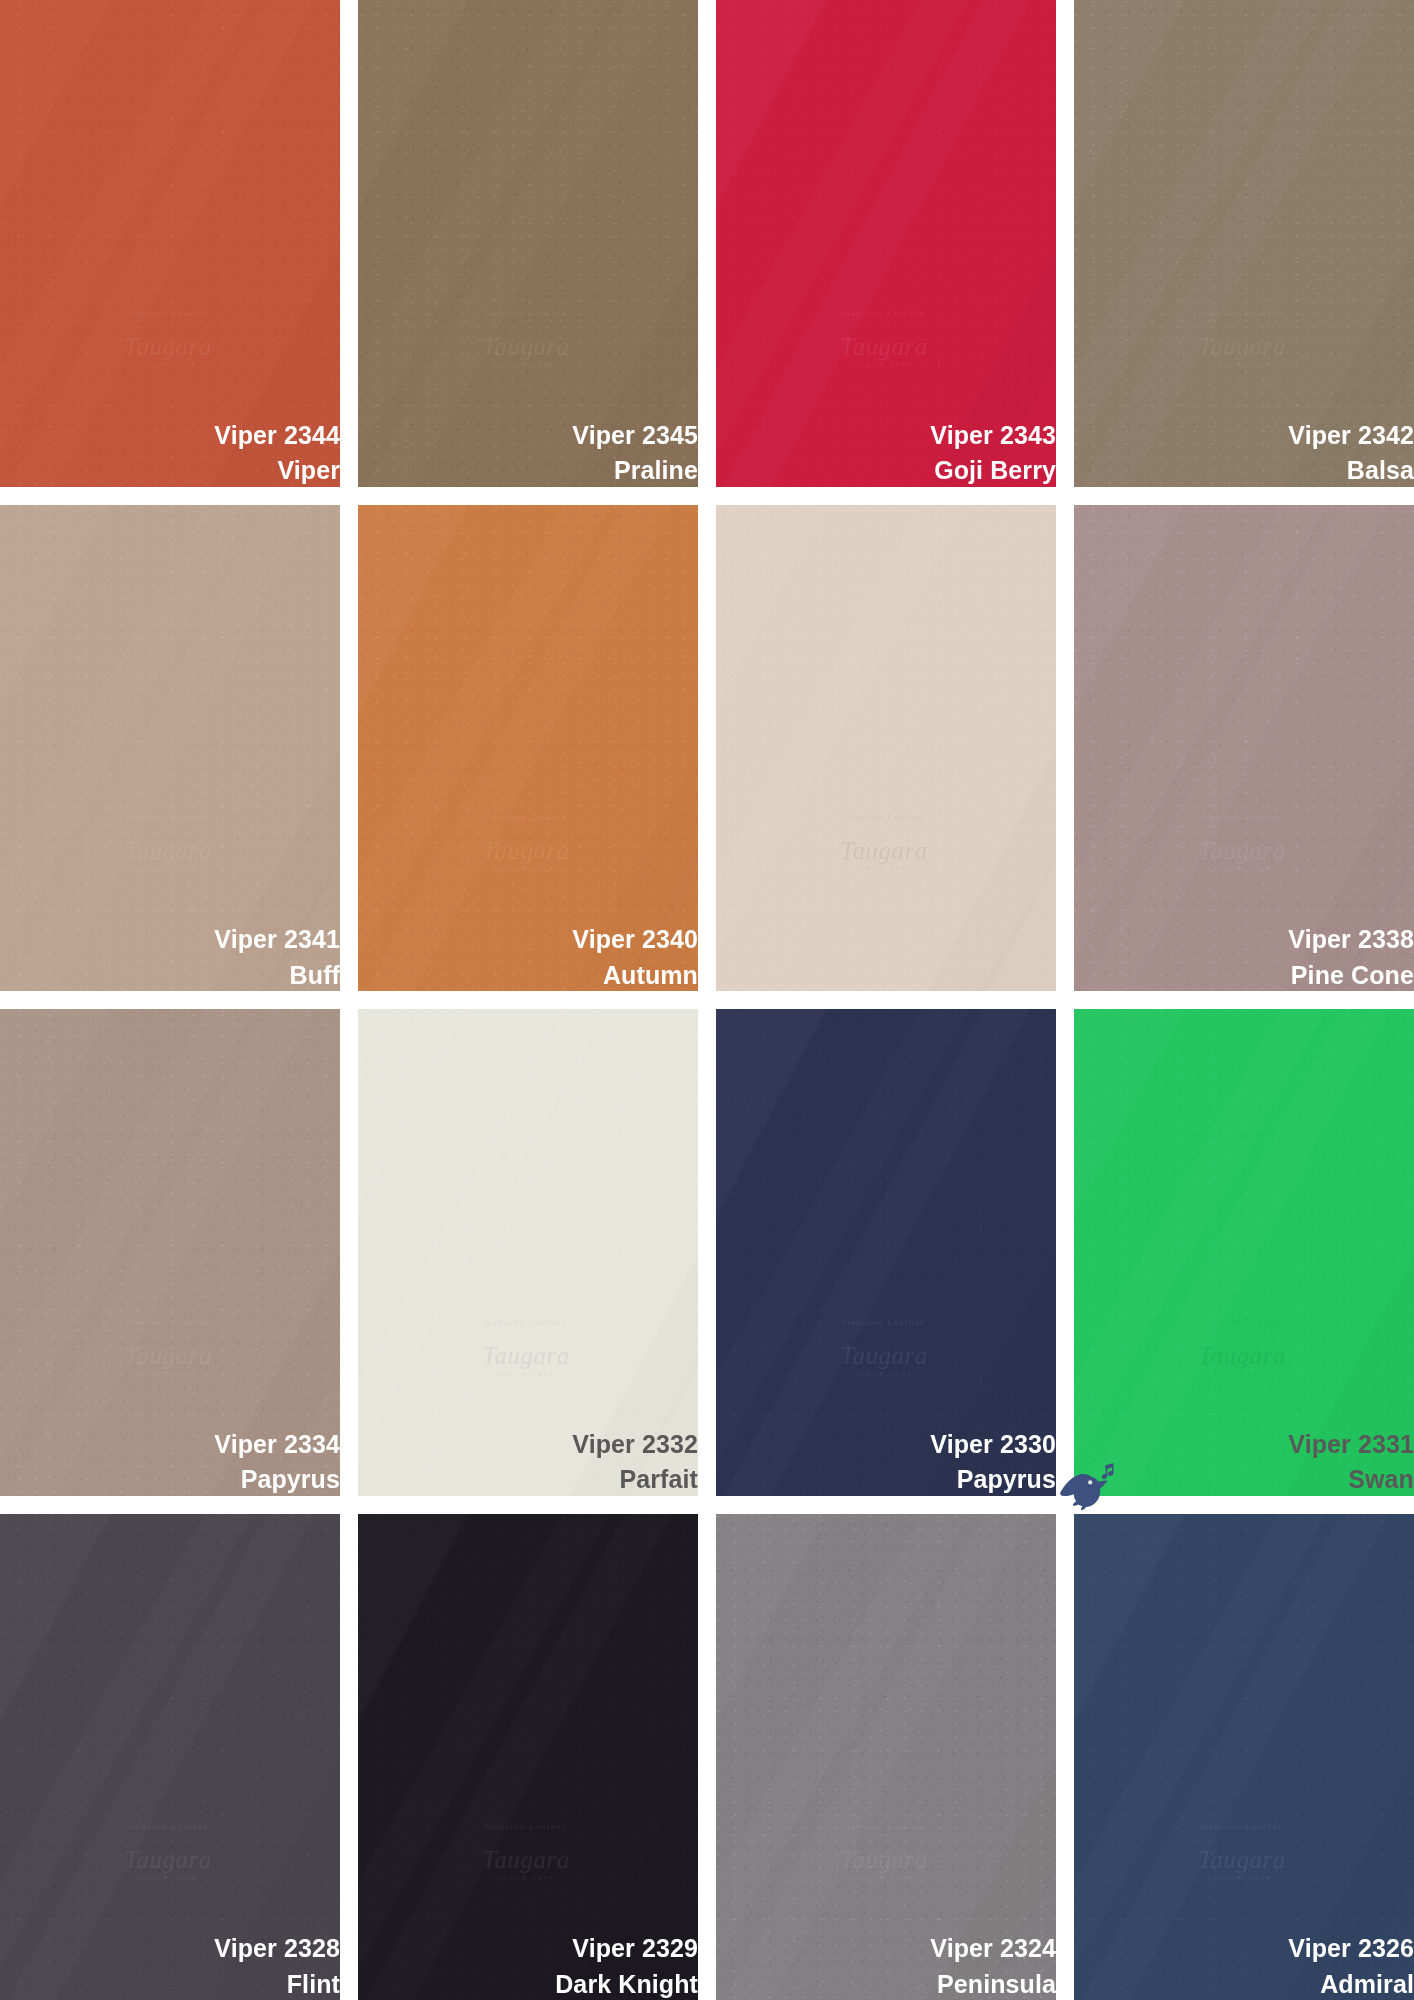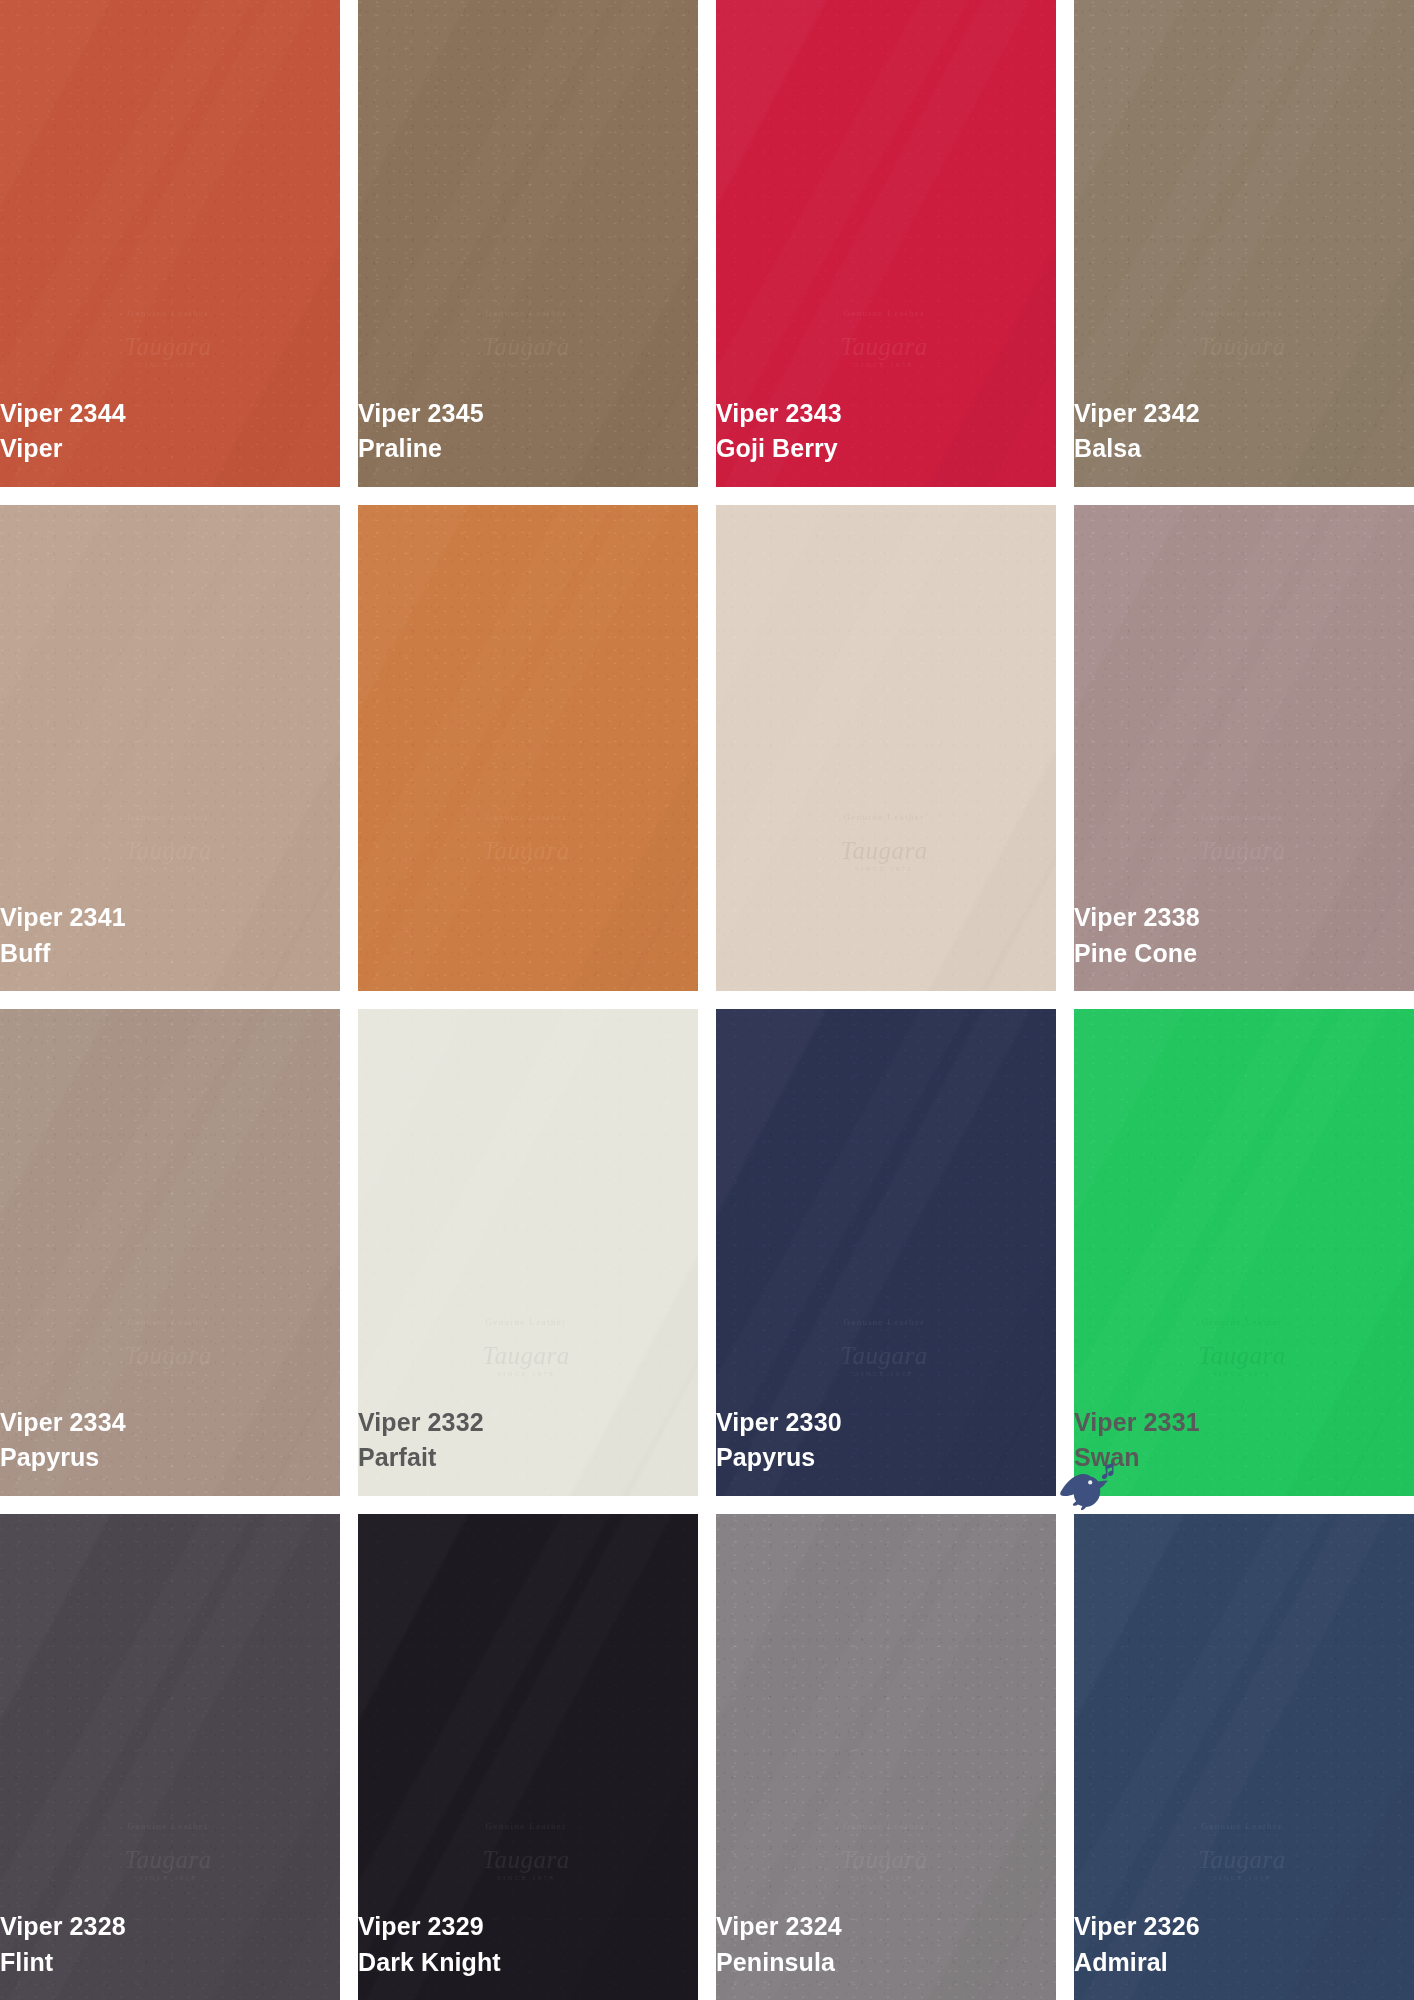--- a/index.html
+++ b/index.html
@@ -95,22 +95,21 @@
     font-family:"Liberation Serif", serif;
     margin-top:3px;
   }
   .swatch.wm-light .watermark { color:#ffffff; }
   .swatch.wm-dark  .watermark { color:#000000; opacity:.055; }
 
   .swatch-label {
     position:relative;
     z-index:3;
     width:100%;
-    text-align:left;
-    padding-bottom:22px;
+    text-align:right;
     line-height:1.30;
   }
   .swatch-code, .swatch-name {
     display:block;
     font-size:25px;
     font-weight:bold;
     letter-spacing:.1px;
   }
   .swatch-name { margin-top:3px; }
 
@@ -201,20 +200,24 @@
       </div>
     </div>
     <div class="swatch label-light wm-light" style="background: rgb(203, 124, 68);">
       <div class="grain"></div>
       <div class="sheen"></div>
       <div class="watermark">
         <span class="wm-top">Genuine Leather</span>
         <span class="wm-main">Taugara</span>
         <span class="wm-sub">SINCE 1978</span>
       </div>
+      <div class="swatch-label">
+        <span class="swatch-code">Viper 2340</span>
+        <span class="swatch-name">Autumn</span>
+      </div>
     </div>
     <div class="swatch label-dark wm-dark" style="background: rgb(222, 208, 194);">
       <div class="grain"></div>
       <div class="sheen"></div>
       <div class="watermark">
         <span class="wm-top">Genuine Leather</span>
         <span class="wm-main">Taugara</span>
         <span class="wm-sub">SINCE 1978</span>
       </div>
     </div>

